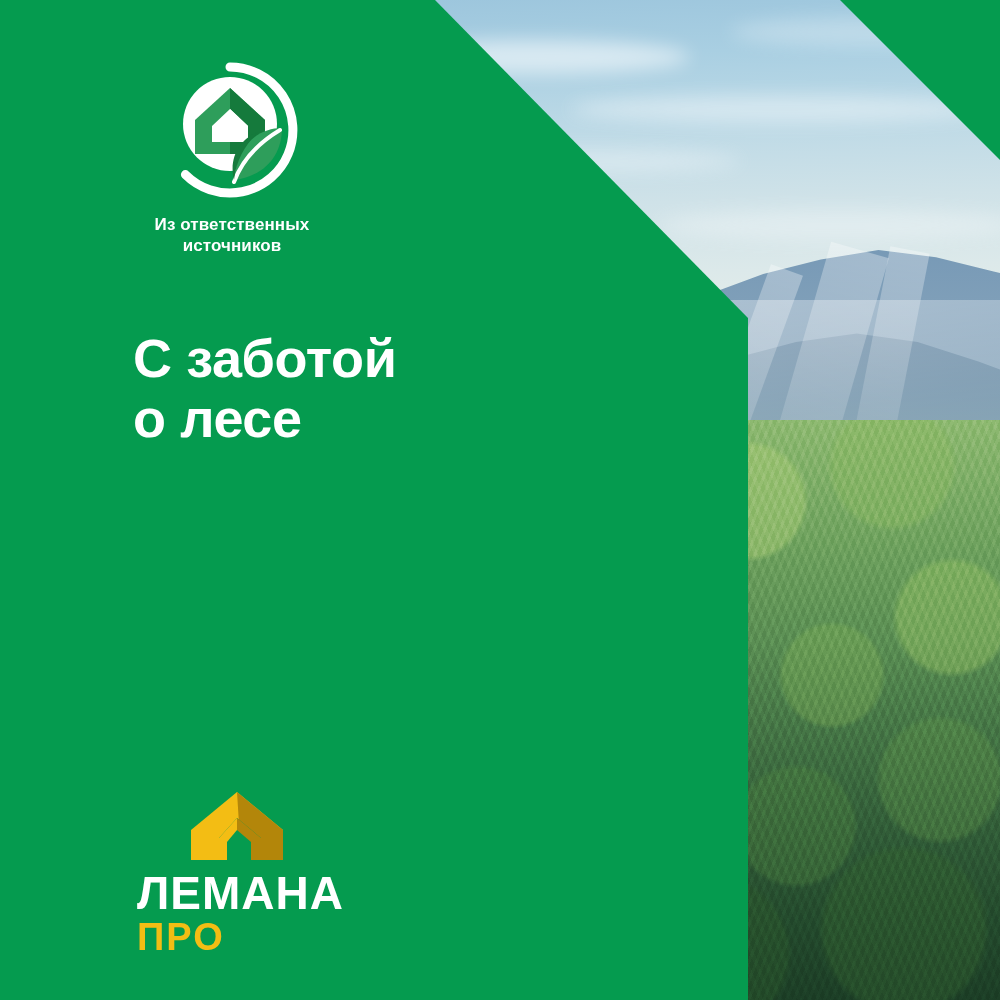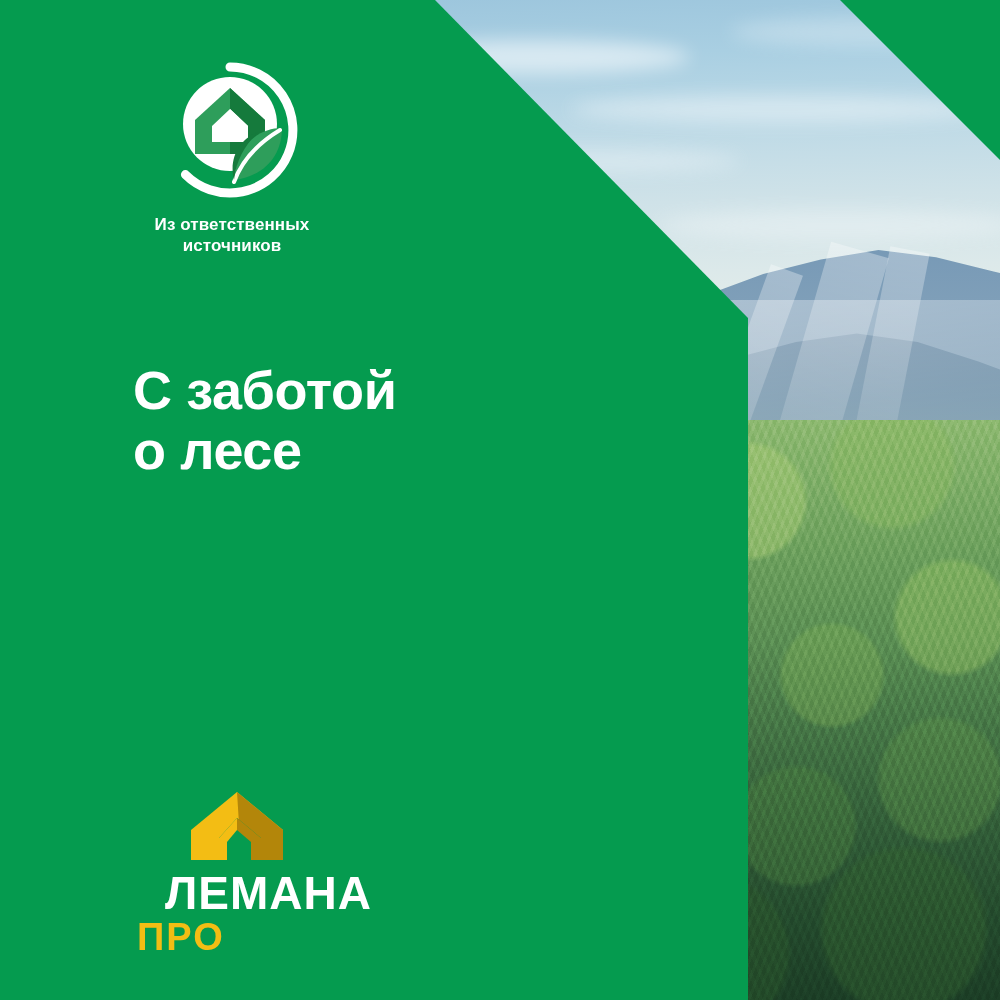--- a/index.html
+++ b/index.html
@@ -154,21 +154,20 @@
   
   .headline {
     position:absolute; left:133px; top:328px;
     color:#ffffff;
     font-size:54px;
     font-weight:bold;
     line-height:1.12;
     letter-spacing:-.4px;
     white-space:pre-line;
     max-width:430px;
-    margin-top:32px;
   }
 
   
   .body-copy {
     position:absolute; left:133px; top:532px;
     color:#ffffff;
     font-size:22px;
     font-weight:normal;
     line-height:1.38;
     white-space:pre-line;
@@ -179,21 +178,20 @@
   .brand { position:absolute; left:137px; top:790px; width:200px; }
   .brand-house { display:block; margin:0 auto; width:96px; height:72px; }
   .brand-word {
     margin-top:8px;
     text-align:left;
     font-size:46px;
     font-weight:bold;
     letter-spacing:1px;
     color:#ffffff;
     line-height:1;
-    margin-left:28px;
   }
   .brand-sub {
     margin-top:2px;
     text-align:left;
     font-size:38px;
     font-weight:bold;
     letter-spacing:2px;
     line-height:1;
     color:var(--gold);
   }

